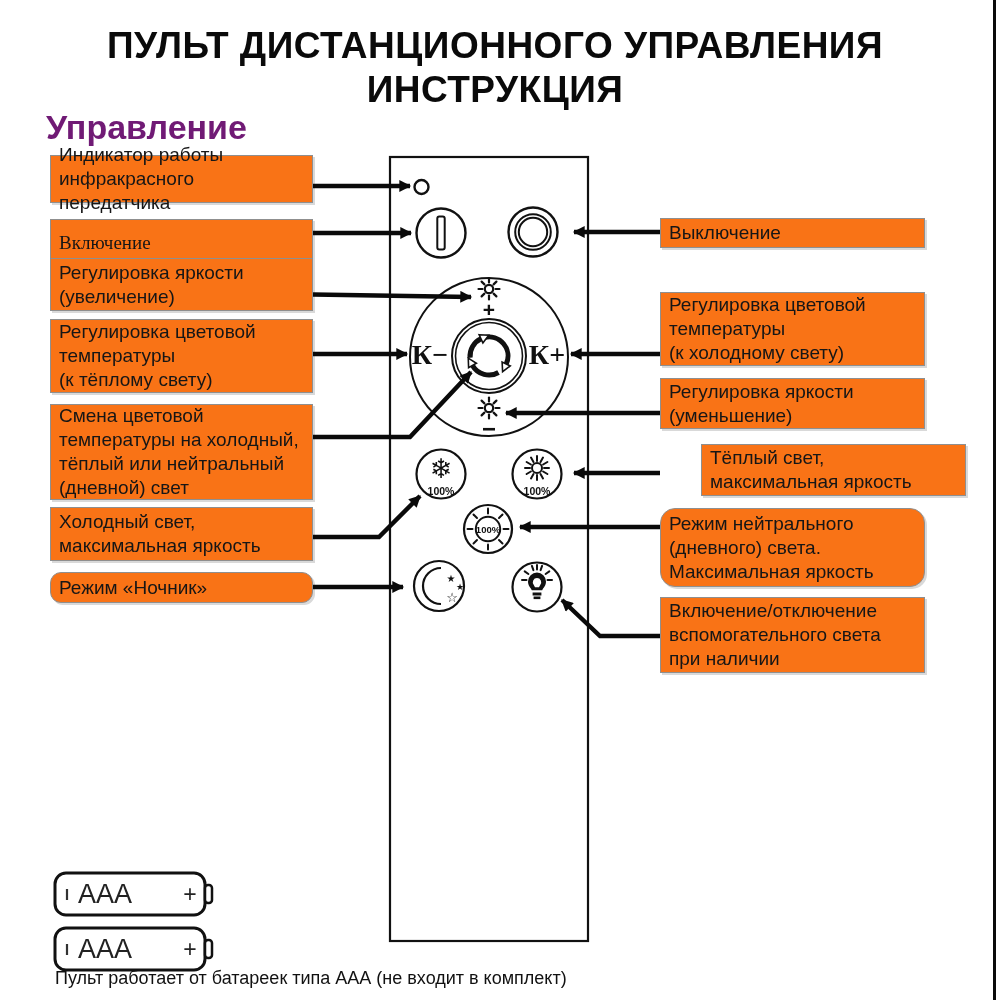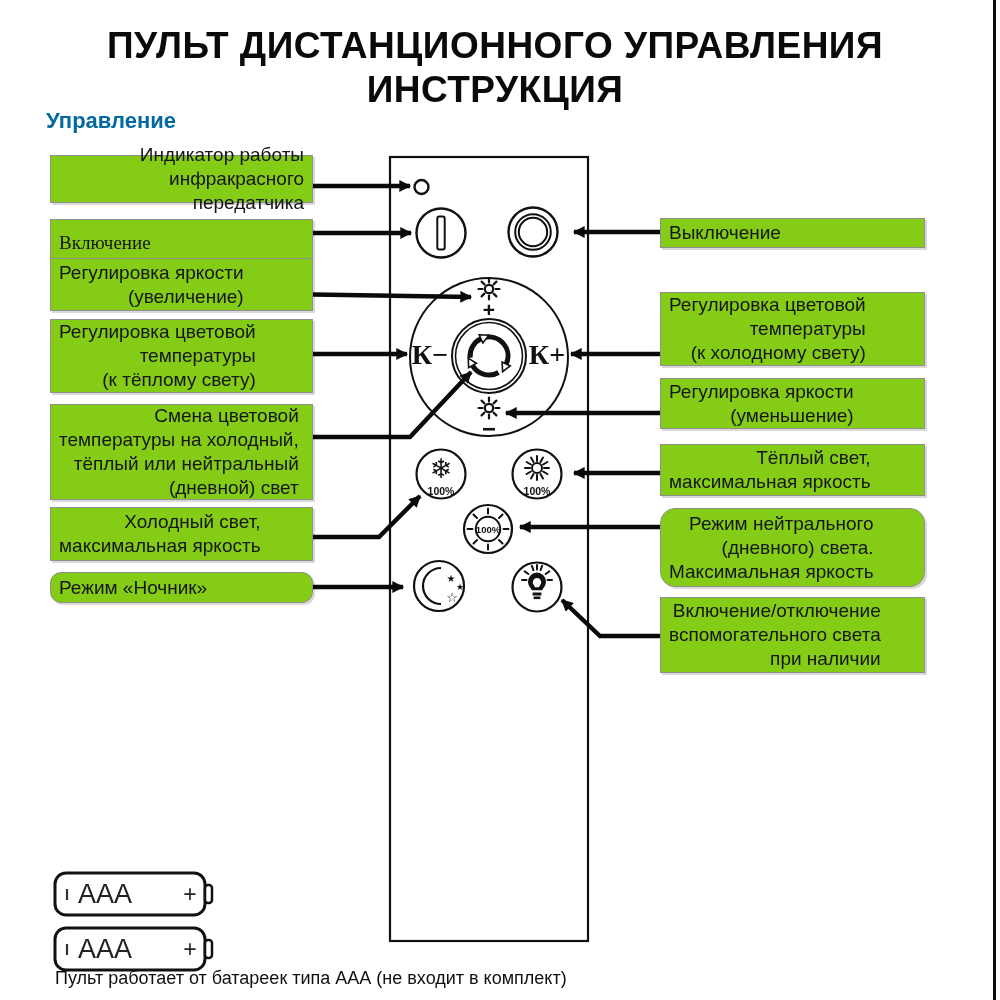--- a/index.html
+++ b/index.html
@@ -1,23 +1,23 @@
 <!DOCTYPE html>
 <html><head>
 <meta charset="utf-8">
 <style>
   html,body{margin:0;padding:0;background:#fff;}
   .canvas{position:relative;width:1000px;height:1000px;background:#fff;overflow:hidden;
           font-family:"Liberation Sans",sans-serif;color:#111;}
   .title{position:absolute;top:24px;left:0;width:990px;text-align:center;
          font-weight:bold;font-size:37px;line-height:44px;color:#0a0a0a;letter-spacing:.5px;}
-  .section-heading{position:absolute;top:108px;left:46px;font-weight:bold;font-size:22px;color:#0369a1;}
-  .callout{position:absolute;background:#84cc16;border:1.6px solid #8f8f8f;box-shadow:2px 2px 0 #d9d9d9;
+  .section-heading{position:absolute;top:108px;left:46px;font-weight:bold;font-size:34px;color:#701a75;}
+  .callout{position:absolute;background:#f97316;border:1.6px solid #8f8f8f;box-shadow:2px 2px 0 #d9d9d9;
            font-size:19px;line-height:24px;color:#161616;padding:1px 8px;
-           white-space:pre-line;display:flex;align-items:center;box-sizing:border-box;text-align:right;}
+           white-space:pre-line;display:flex;align-items:center;box-sizing:border-box;}
   .callout.left{left:50px;width:263px;}
   .callout.right{left:660px;width:265px;}
   .note{position:absolute;top:968px;left:55px;font-size:18px;color:#111;}
   svg{position:absolute;top:0;left:0;}
   svg text{font-family:"Liberation Sans",sans-serif;}
   .kfont{font-family:"Liberation Serif",serif;font-weight:bold;}
 </style>
 </head>
 <body>
 
@@ -45,21 +45,21 @@
   <div class="callout left" style="top:507px;height:54px;">Холодный свет,
 максимальная яркость</div>
   <div class="callout left" style="top:572px;height:31px;border-radius:11px;">Режим «Ночник»</div>
 
   <div class="callout right" style="top:218px;height:30px;">Выключение</div>
   <div class="callout right" style="top:292px;height:74px;">Регулировка цветовой
 температуры
 (к холодному свету)</div>
   <div class="callout right" style="top:378px;height:51px;">Регулировка яркости
 (уменьшение)</div>
-  <div class="callout right" style="top:444px;height:52px;">Тёплый свет,
+  <div class="callout right" style="top:444px;height:52px;margin-left:41px;">Тёплый свет,
 максимальная яркость</div>
   <div class="callout right" style="top:508px;height:79px;border-radius:15px;">Режим нейтрального
 (дневного) света.
 Максимальная яркость</div>
   <div class="callout right" style="top:597px;height:76px;">Включение/отключение
 вспомогательного света
 при наличии</div>
 
   <svg width="1000" height="1000" viewBox="0 0 1000 1000">
     <defs>

